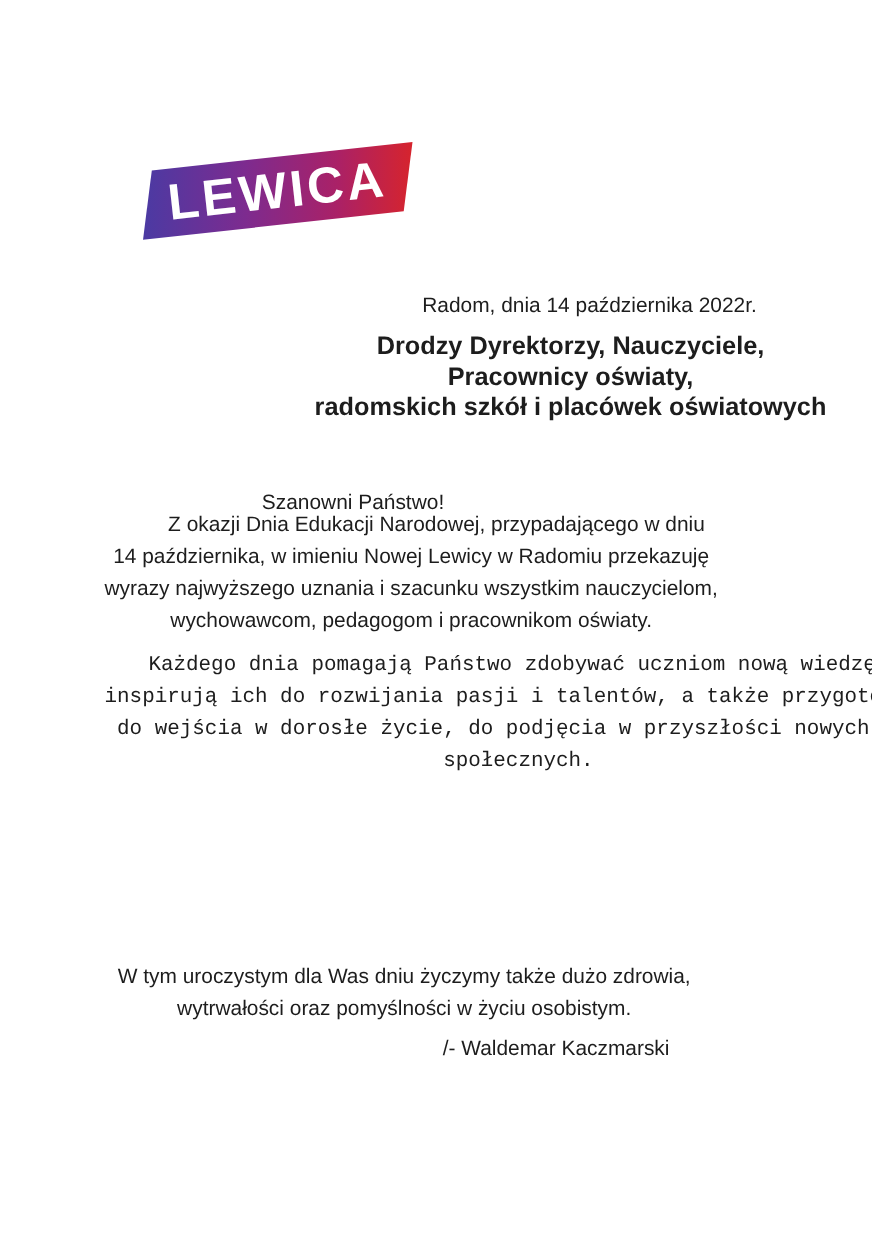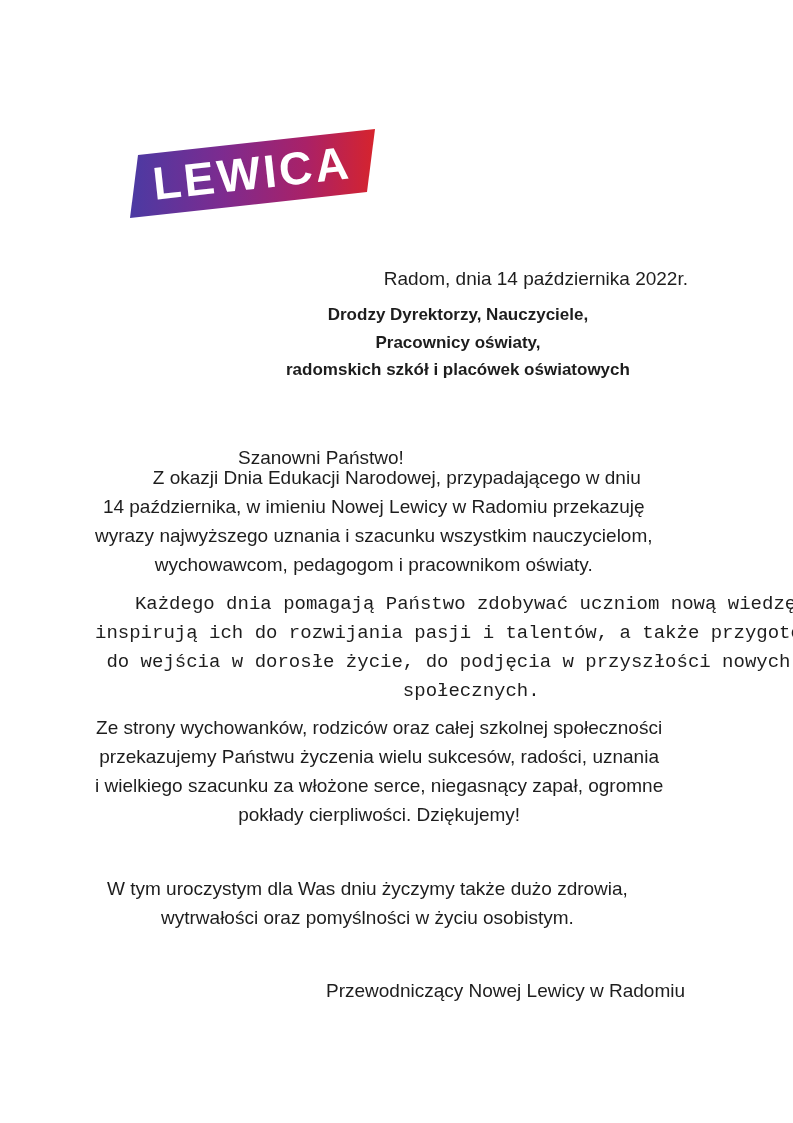--- a/index.html
+++ b/index.html
@@ -33,21 +33,21 @@
   .date-line {
     top: 264px;
     right: 105px;
     font-size: 19px;
     line-height: 29px;
     white-space: nowrap;
   }
   .recipients {
     top: 301px;
     left: 286px;
-    font-size: 17px;
+    font-size: 23px;
     font-weight: bold;
     line-height: 27.5px;
     white-space: nowrap;
   }
   .salutation {
     top: 443px;
     left: 238px;
     font-size: 19px;
     line-height: 29px;
     white-space: nowrap;
@@ -96,21 +96,20 @@
   <div class="abs date-line">Radom, dnia 14 października 2022r.</div>
 
   <div class="abs recipients">Drodzy Dyrektorzy, Nauczyciele,<br>Pracownicy oświaty,<br>radomskich szkół i placówek oświatowych</div>
 
   <div class="abs salutation">Szanowni Państwo!</div>
 
   <div class="abs para indent p1">Z okazji Dnia Edukacji Narodowej, przypadającego w dniu<br>14 października, w imieniu Nowej Lewicy w Radomiu przekazuję<br>wyrazy najwyższego uznania i szacunku wszystkim nauczycielom,<br>wychowawcom, pedagogom i pracownikom oświaty.</div>
 
   <div class="abs para p2">Każdego dnia pomagają Państwo zdobywać uczniom nową wiedzę,<br>inspirują ich do rozwijania pasji i talentów, a także przygotowują<br>do wejścia w dorosłe życie, do podjęcia w przyszłości nowych ról<br>społecznych.</div>
 
-  <div class="abs para p3">Ze strony wychowanków, rodziców oraz całej szkolnej społeczności<br>przekazujemy Państwu życzenia wielu sukcesów, radości, uznania<br>i wielkiego szacunku za włożone serce, niegasnący zapał, ogromne<br>pokłady cierpliwości. Dziękujemy!</div>
 
   <div class="abs para p4">W tym uroczystym dla Was dniu życzymy także dużo zdrowia,<br>wytrwałości oraz pomyślności w życiu osobistym.</div>
 
 
+  <div class="abs closing-line c2">/- Waldemar Kaczmarski</div>
 
-  <div class="abs closing-line c3">Przewodniczący Nowej Lewicy w Radomiu</div>
 
 </div>
 
 </body></html>

